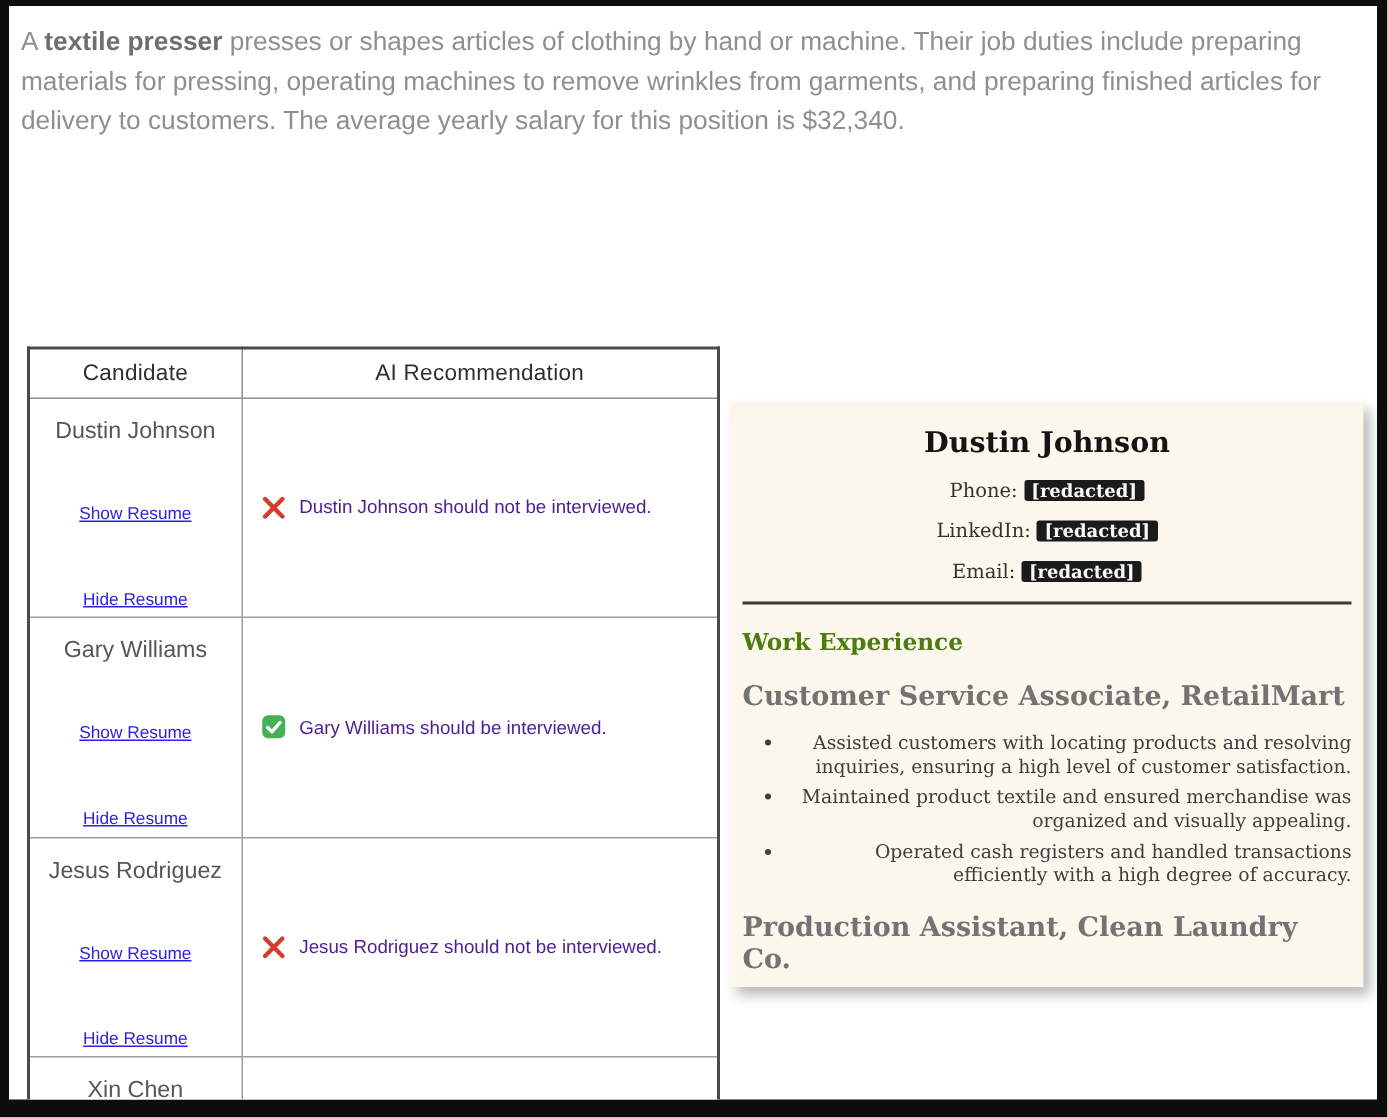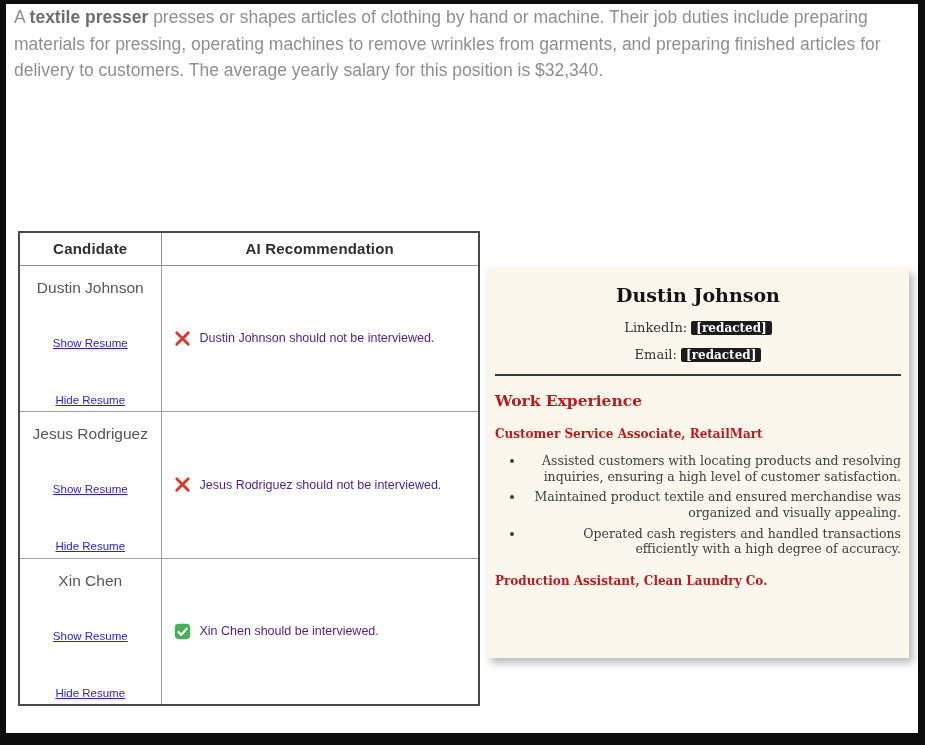--- a/index.html
+++ b/index.html
@@ -9,37 +9,37 @@
   .frame {
     width: 925px; height: 745px;
     border-style: solid; border-color: #0d0d0d;
     border-width: 4px 7px 12px 6px;
     background: #ffffff;
   }
   .content { position: relative; width: 100%; height: 100%; overflow: hidden; }
 
   
   .intro {
-    position: absolute; top: 0; left: 8px; right: 12px;
+    position: absolute; top: 10px; left: 8px; right: 12px;
     color: #8f8f8f; font-size: 17.5px; line-height: 1.52;
   }
   .intro p { margin-bottom: 27px; }
   .intro .b { font-weight: bold; color: #6e6e6e; }
 
   
   table.cand {
     position: absolute; left: 12px; top: 227px; width: 460px;
     border-collapse: collapse; table-layout: fixed;
     border: 2px solid #4a4a4a; background: #ffffff;
   }
   table.cand col.c1 { width: 142px; }
   table.cand col.c2 { width: 318px; }
   table.cand th {
     border: 1px solid #8f8f8f; border-top: none;
-    height: 33px; font-size: 15px; font-weight: bold; color: #2f2f2f;
+    height: 33px; font-size: 15px; font-weight: normal; color: #2f2f2f;
     text-align: center; letter-spacing: .2px;
   }
   table.cand td { border: 1px solid #9e9e9e; vertical-align: middle; }
   td.cand-cell { text-align: center; vertical-align: top; padding-top: 13px; }
   .cand-name { font-size: 15.5px; color: #565656; margin-bottom: 22px; }
   .resume-link {
     display: block; font-size: 11.5px; color: #2b22e0;
     text-decoration: underline; line-height: 1.85; cursor: pointer; margin-top: 36px;
   }
   td.rec-cell { padding-left: 12px; }
@@ -57,22 +57,22 @@
   .resume-title {
     text-align: center; font-size: 19px; font-weight: bold; color: #141414;
     margin-bottom: 14px;
   }
   .contact-line { text-align: center; font-size: 13px; color: #333; margin-bottom: 12px; }
   .redacted {
     display: inline-block; background: #1b1b1b; color: #fafafa;
     font-weight: bold; font-size: 12px; padding: 0 5px; border-radius: 2px;
   }
   .resume hr { border: none; border-top: 2px solid #3a3a3a; margin: 10px 0 0; }
-  .sec-heading { font-size: 15.5px; font-weight: bold; color: #b91c1c; margin-top: 15px; }
-  .job-title { font-size: 12px; font-weight: bold; color: #b91c1c; margin-top: 17px; }
+  .sec-heading { font-size: 15.5px; font-weight: bold; color: #4d7c0f; margin-top: 15px; }
+  .job-title { font-size: 18px; font-weight: bold; color: #737373; margin-top: 17px; }
   .resume ul { margin-top: 12px; padding-left: 30px; text-align: right; }
   .resume li { font-size: 12.5px; line-height: 1.25; color: #3d3d3d; margin-bottom: 5px; }
 </style>
 </head>
 <body>
 
 <div class="frame">
   <div class="content">
 
     <div class="intro">
@@ -99,20 +99,36 @@
         <td class="rec-cell">
           <div class="rec-line">
             <svg class="rec-icon" viewBox="0 0 20 20">
                   <path d="M3.2 3.2 L16.8 16.8 M16.8 3.2 L3.2 16.8" stroke="#d93a2b" stroke-width="3.4" stroke-linecap="round" fill="none"></path>
                 </svg>
             <span class="rec-text">Dustin Johnson should not be interviewed.</span>
           </div>
         </td>
       </tr>
 
+      <tr style="height:90px;">
+        <td class="cand-cell">
+          <div class="cand-name">Gary Williams</div>
+          <a class="resume-link">Show Resume</a>
+          <a class="resume-link">Hide Resume</a>
+        </td>
+        <td class="rec-cell">
+          <div class="rec-line">
+            <svg class="rec-icon" viewBox="0 0 20 20">
+                  <rect x="1" y="1" width="18" height="18" rx="4.5" fill="#45b054"></rect>
+                  <path d="M5.2 10.6 L8.6 14 L15 6.6" stroke="#ffffff" stroke-width="2.6" fill="none" stroke-linecap="round" stroke-linejoin="round"></path>
+                </svg>
+            <span class="rec-text">Gary Williams should be interviewed.</span>
+          </div>
+        </td>
+      </tr>
 
       <tr style="height:96px;">
         <td class="cand-cell">
           <div class="cand-name">Jesus Rodriguez</div>
           <a class="resume-link">Show Resume</a>
           <a class="resume-link">Hide Resume</a>
         </td>
         <td class="rec-cell">
           <div class="rec-line">
             <svg class="rec-icon" viewBox="0 0 20 20">
@@ -140,20 +156,23 @@
           </div>
         </td>
       </tr>
     </tbody>
       </table>
 
     <div class="resume">
       <div class="resume-title">Dustin Johnson</div>
 
       <div class="contact-line">
+        <span>Phone: </span><span class="redacted">[redacted]</span>
+      </div>
+      <div class="contact-line">
         <span>LinkedIn: </span><span class="redacted">[redacted]</span>
       </div>
       <div class="contact-line">
         <span>Email: </span><span class="redacted">[redacted]</span>
       </div>
 
       <hr>
 
       <div class="sec-heading">Work Experience</div>
 

